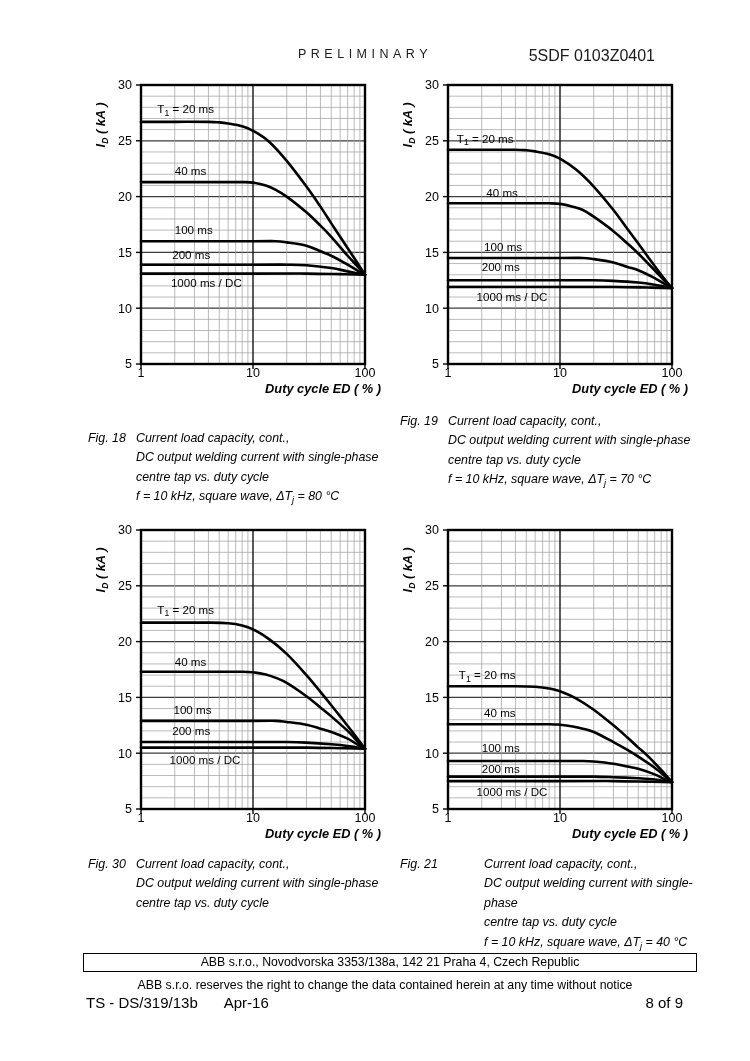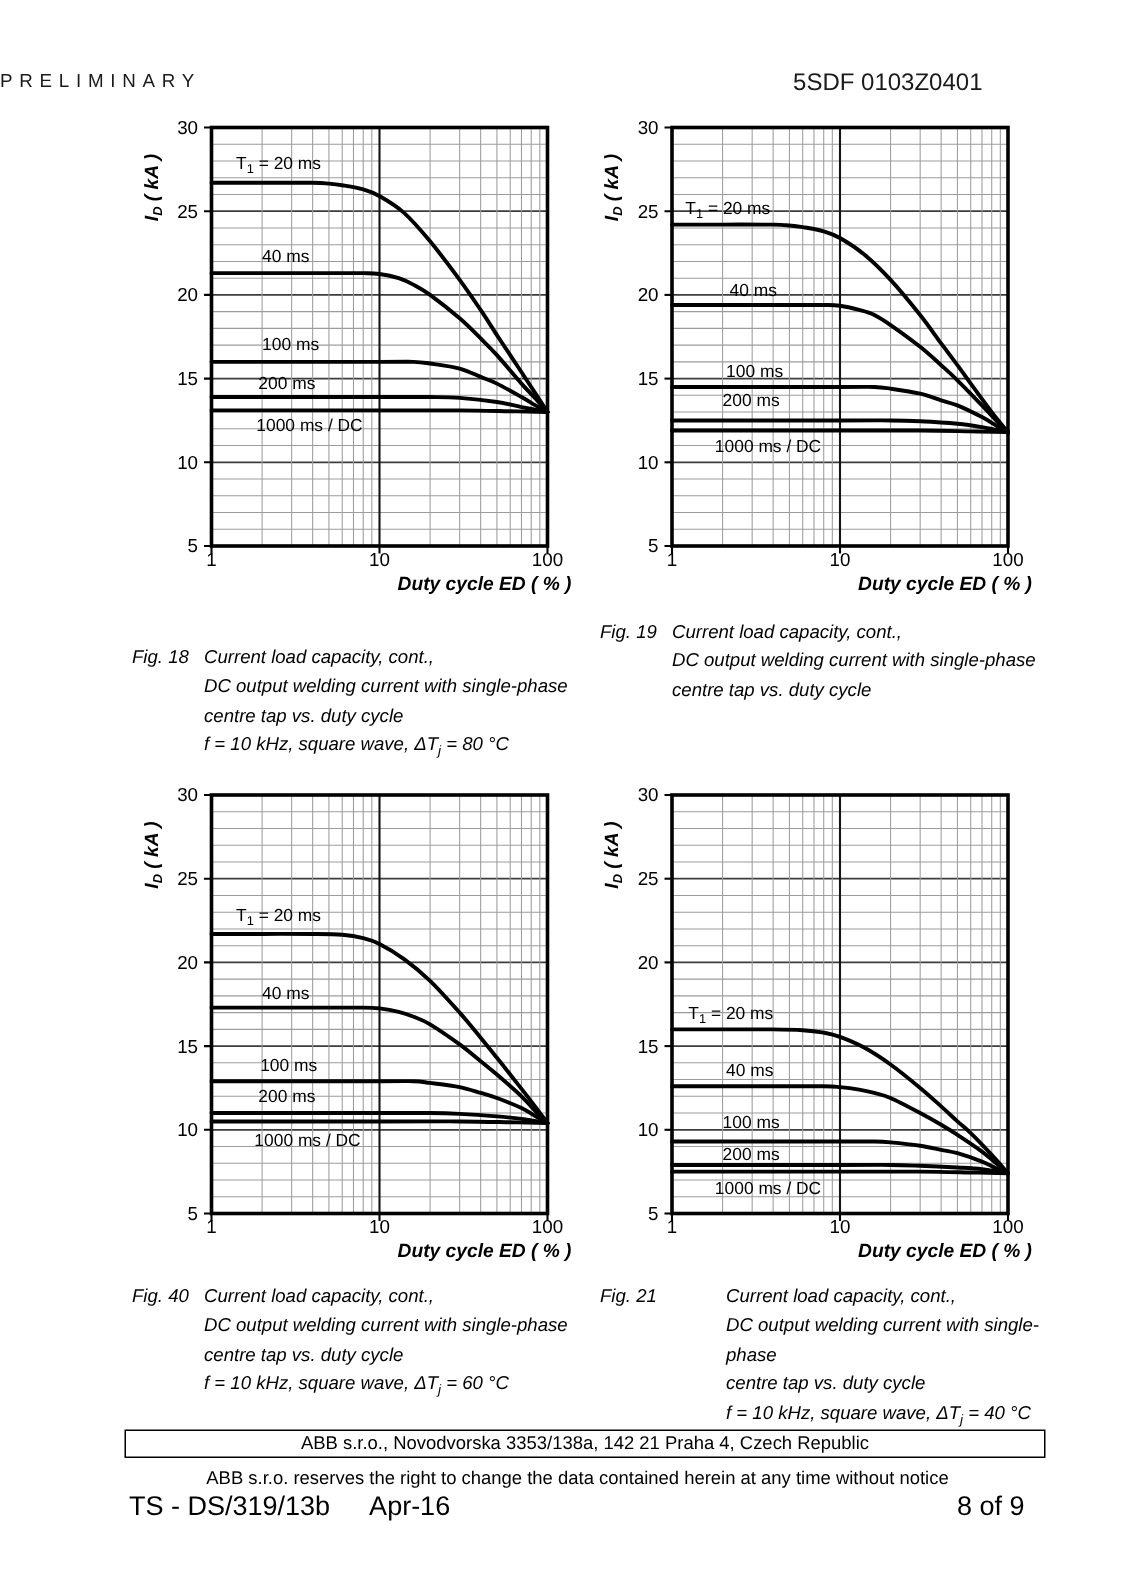--- a/index.html
+++ b/index.html
@@ -1,19 +1,19 @@
 <!DOCTYPE html>
 <html><head>
 <meta charset="utf-8">
 <style>
   html,body { margin:0; padding:0; background:#fff; }
   body { width:750px; height:1061px; position:relative; font-family:"Liberation Sans", sans-serif; color:#000; overflow:hidden; }
 
   .hdr-preliminary {
-    position:absolute; top:47px; left:0; width:730px; text-align:left;
+    position:absolute; top:47px; left:0; width:730px; text-align:center;
     font-size:12.5px; letter-spacing:4.5px; color:#1a1a1a;
   }
   .hdr-docnum {
     position:absolute; top:47px; right:95px; font-size:16px; color:#1a1a1a;
   }
 
   .chart { position:absolute; width:310px; height:326px; }
   #chart0 { left:85px;  top:75px; }
   #chart1 { left:392px; top:75px; }
   #chart2 { left:85px;  top:520px; }
@@ -37,21 +37,21 @@
   .caption sub { font-size:9px; }
 
   .addr-box {
     position:absolute; left:83px; top:953px; width:612px; height:17px;
     border:1.5px solid #000; text-align:center; font-size:12.3px; line-height:17px;
   }
   .disclaimer {
     position:absolute; left:0; top:978px; width:770px; text-align:center; font-size:12.3px;
   }
   .docrow {
-    position:absolute; left:86px; top:994px; width:597px; display:flex; font-size:18px;
+    position:absolute; left:86px; top:994px; width:597px; display:flex; font-size:15px;
   }
   .docrow .date { margin-left:26px; }
   .docrow .page { margin-left:auto; }
 </style>
 </head>
 <body>
 
 <div class="hdr-preliminary">PRELIMINARY</div>
 <div class="hdr-docnum">5SDF 0103Z0401</div>
 
@@ -361,30 +361,30 @@
     <div><span>f = 10 kHz, square wave, ΔT</span><sub>j</sub><span> = 80 °C</span></div>
   </div>
 </div>
 
 <div id="cap1" class="caption">
   <div class="figno">Fig. 19</div>
   <div class="caplines">
     <div>Current load capacity, cont.,</div>
     <div>DC output welding current with single-phase</div>
     <div>centre tap vs. duty cycle</div>
+    <div><span>f = 10 kHz, square wave, ΔT</span><sub>j</sub><span> = 70 °C</span></div>
   </div>
 </div>
 
 <div id="cap2" class="caption">
-  <div class="figno">Fig. 40</div>
+  <div class="figno">Fig. 30</div>
   <div class="caplines">
     <div>Current load capacity, cont.,</div>
     <div>DC output welding current with single-phase</div>
     <div>centre tap vs. duty cycle</div>
-    <div><span>f = 10 kHz, square wave, ΔT</span><sub>j</sub><span> = 60 °C</span></div>
   </div>
 </div>
 
 <div id="cap3" class="caption">
   <div class="figno">Fig. 21</div>
   <div class="caplines">
     <div>Current load capacity, cont.,</div>
     <div>DC output welding current with single-phase</div>
     <div>centre tap vs. duty cycle</div>
     <div><span>f = 10 kHz, square wave, ΔT</span><sub>j</sub><span> = 40 °C</span></div>

